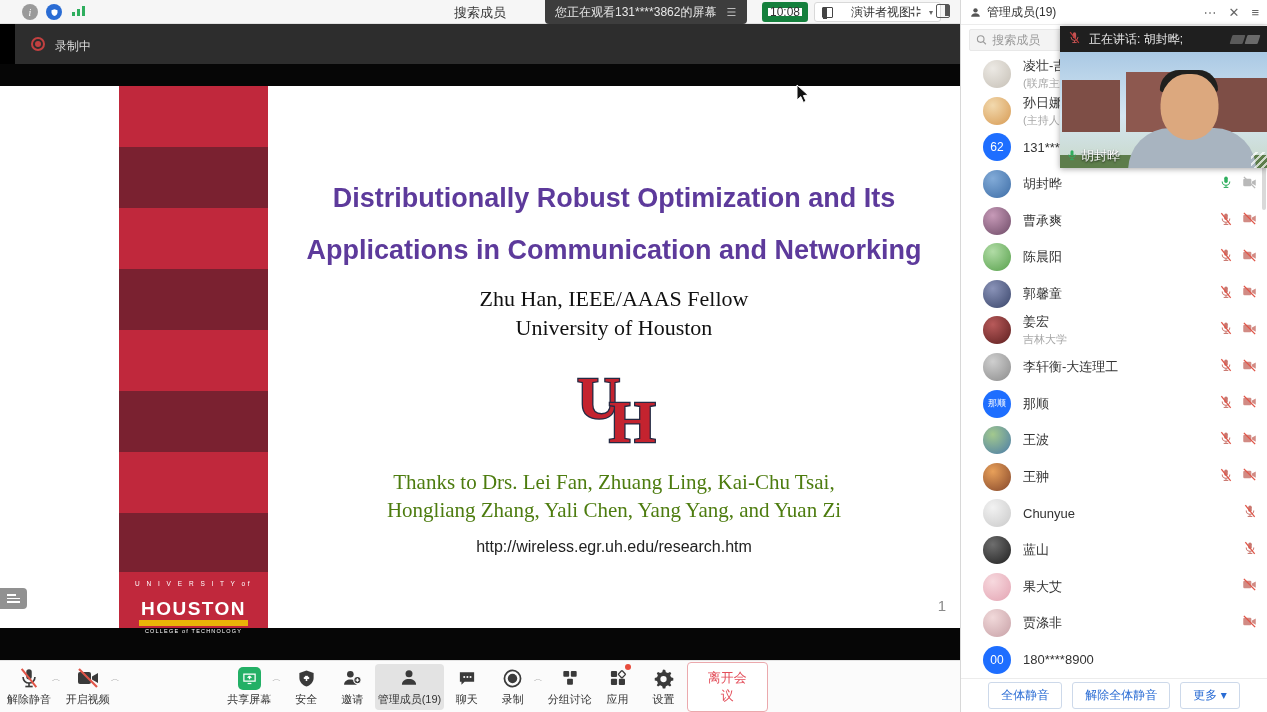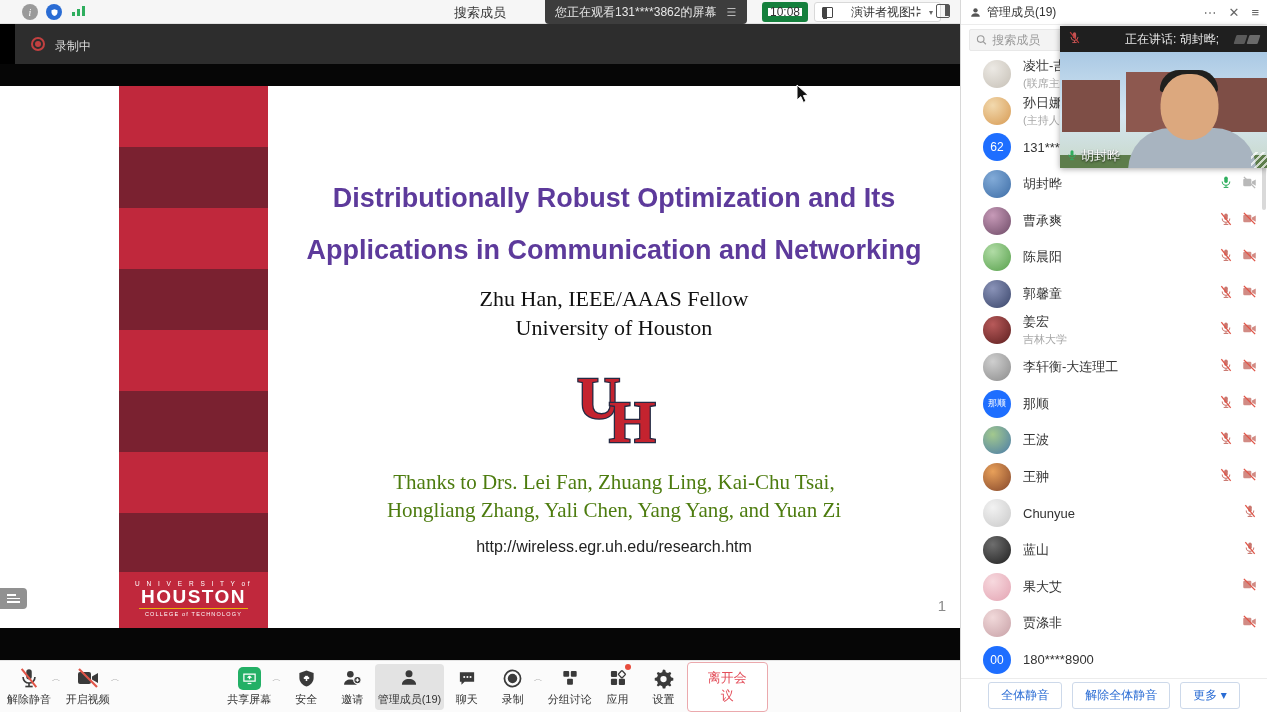--- a/index.html
+++ b/index.html
@@ -33,21 +33,21 @@
   #rec-label { left:40px; top:14px; color:#ddd; font-size:12px; }
 
   
   #screen { left:0; top:64px; width:960px; height:596px; background:#060606; z-index:1; }
   #slide { left:0; top:22px; width:960px; height:542px; background:#ffffff; }
 
   #stripe-col { left:119px; top:0; width:149px; height:542px;
      background:repeating-linear-gradient(to bottom, var(--uh-red) 0 61px, var(--uh-maroon) 61px 122px); }
   #uh-brand { left:0; bottom:0; width:100%; height:56px; background:var(--uh-red); color:#fff; text-align:center; padding-top:8px; }
   #uh-brand .l1 { font-size:6.5px; letter-spacing:2.5px; }
-  #uh-brand .l2 { font-size:19px; font-weight:bold; letter-spacing:1.5px; line-height:19px; border-bottom:1px solid #eab308; display:inline-block; padding:0 2px 2px; }
+  #uh-brand .l2 { font-size:19px; font-weight:bold; letter-spacing:1.5px; line-height:19px; border-bottom:6px solid #eab308; display:inline-block; padding:0 2px 2px;margin-top:12px; }
   #uh-brand .l3 { font-size:5.5px; letter-spacing:1.2px; margin-top:2px; }
 
   #slide-title { left:272px; top:86px; right:4px; text-align:center; font-size:27px; font-weight:bold; color:var(--title-purple); line-height:52px; }
   #slide-author { left:272px; top:198px; right:4px; text-align:center; font-family:"Liberation Serif",serif; font-size:22px; color:#111; line-height:29px; }
   #uh-logo { left:272px; top:278px; right:4px; display:flex; justify-content:center; }
   #slide-thanks { left:272px; top:382px; right:4px; text-align:center; font-family:"Liberation Serif",serif; font-size:21px; color:#4d7c0f; line-height:28px; }
   #slide-url { left:272px; top:452px; right:4px; text-align:center; font-size:16px; color:#222; }
   #page-num { right:14px; bottom:14px; font-size:15px; color:#8a8a8a; }
 
   #side-toggle { left:0; top:588px; width:27px; height:21px; background:rgba(130,130,130,.88); border-radius:0 4px 4px 0; display:flex; align-items:center; justify-content:center; z-index:4; }
@@ -89,21 +89,21 @@
   .micons { display:flex; gap:9px; align-items:center; }
 
   #panel-foot { left:0; top:678px; width:100%; height:34px; border-top:1px solid #ececec; background:#fff; display:flex; align-items:center; justify-content:center; gap:10px; }
   .foot-btn { border:1px solid #cdd9ea; color:#2a6cd4; background:#fff; font-size:12px; padding:4px 12px; border-radius:3px; cursor:pointer; white-space:nowrap; }
 
   #scrollbar { right:1px; top:60px; width:4px; height:150px; background:#d9d9d9; border-radius:2px; z-index:7; }
 
   
   #video-win { left:1060px; top:26px; width:207px; height:142px; z-index:8; box-shadow:0 1px 6px rgba(0,0,0,.35); }
   #video-head { left:0; top:0; width:100%; height:26px; background:#1f1f1f; display:flex; align-items:center; padding:0 8px; gap:8px; }
-  #video-head .spk { color:#e8e8e8; font-size:12px; white-space:nowrap;margin-left:36px; }
+  #video-head .spk { color:#e8e8e8; font-size:12px; white-space:nowrap; }
   #video-head .sp { flex:1; }
   #video-head .shape { width:13px; height:9px; background:#5a5a5a; transform:skewX(-18deg); border-radius:1px; }
   #video-head .shape + .shape { margin-left:-6px; background:#6a6a6a; }
   #video-body { left:0; top:26px; width:100%; height:116px; background:linear-gradient(#aac9e4 0%, #d5e6f2 55%, #c8d8c8 100%); overflow:hidden; }
   .bldg { position:absolute; background:#8a574e; }
   #hedge { position:absolute; left:0; bottom:0; width:100%; height:13px; background:#5d7d4b; }
   #person-body { position:absolute; left:50%; bottom:-6px; transform:translateX(-28%); width:128px; height:46px; background:#a8b4c0; border-radius:42px 42px 0 0; }
   #person-head { position:absolute; left:50%; bottom:28px; transform:translateX(-6%); width:58px; height:66px; background:#dca87e; border-radius:46% 46% 48% 48%; }
   #person-hair { position:absolute; left:50%; bottom:76px; transform:translateX(-7%); width:58px; height:22px; background:#20201e; border-radius:28px 28px 4px 4px; }
   #vid-label { position:absolute; left:6px; bottom:3px; display:flex; align-items:center; gap:3px; color:#fff; font-size:13px; text-shadow:0 1px 2px rgba(0,0,0,.8); }

